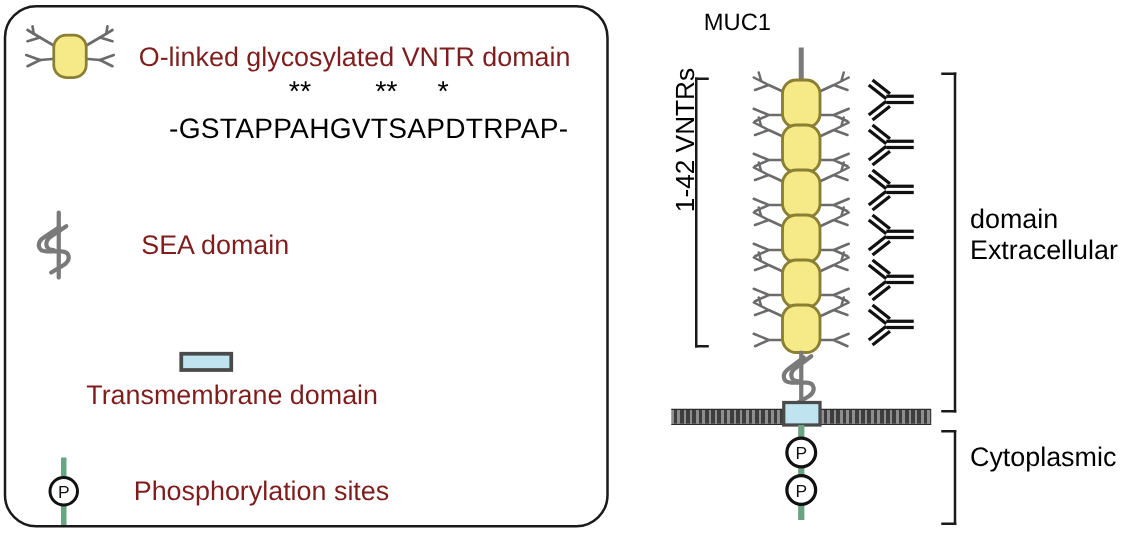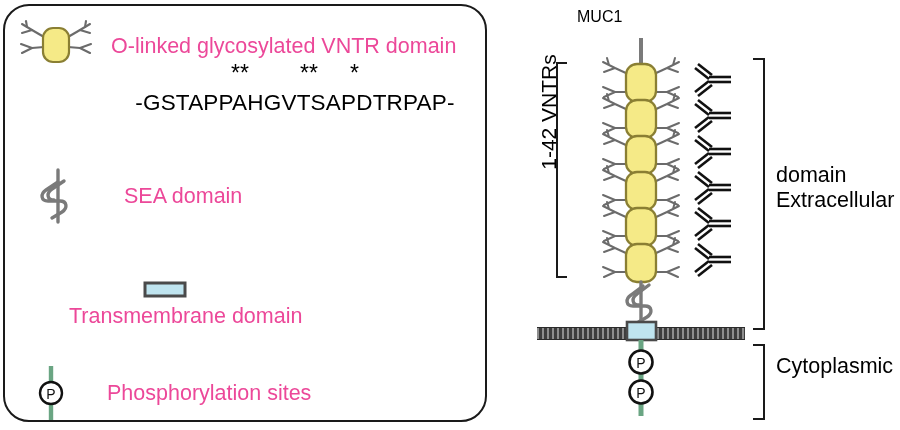--- a/index.html
+++ b/index.html
@@ -35,25 +35,25 @@
     align-items: center;
   }
   .legend-icon {
     position: relative;
     flex: 0 0 auto;
   }
   .legend-label {
     font-size: 21.5px;
     line-height: 1.15;
     white-space: nowrap;
-    color: #ec4899;
+    color: #7f1d1d;
   }
 
   #row-vntr   { left: 8px;  top: 12px; }
-  #row-sea    { left: 29px; top: 162px; align-items: center; }
+  #row-sea    { left: 18px; top: 162px; align-items: center; }
   #row-tm     { left: 22px; top: 268px; flex-direction: column; }
   #row-phos   { left: 22px; top: 358px; }
 
   #row-vntr .legend-label { margin-left: 12px; }
   #row-sea .legend-label  { margin-left: 42px; }
   #row-tm .legend-label   { margin-left: 42px; }
   #row-phos .legend-label { margin-left: 32px; }
 
   
   #sequence-block {
@@ -83,23 +83,23 @@
   #diagram {
     position: absolute;
     left: 495px;
     top: 0;
     width: 405px;
     height: 430px;
   }
 
   #muc1-title {
     position: absolute;
-    left: 82px;
+    left: 68px;
     top: 8px;
-    font-size: 16px;
+    font-size: 19px;
     white-space: nowrap;
   }
 
   #vntr-bracket-label {
     position: absolute;
     left: -6px;
     top: 100px;
     width: 120px;
     text-align: center;
     font-size: 21px;

